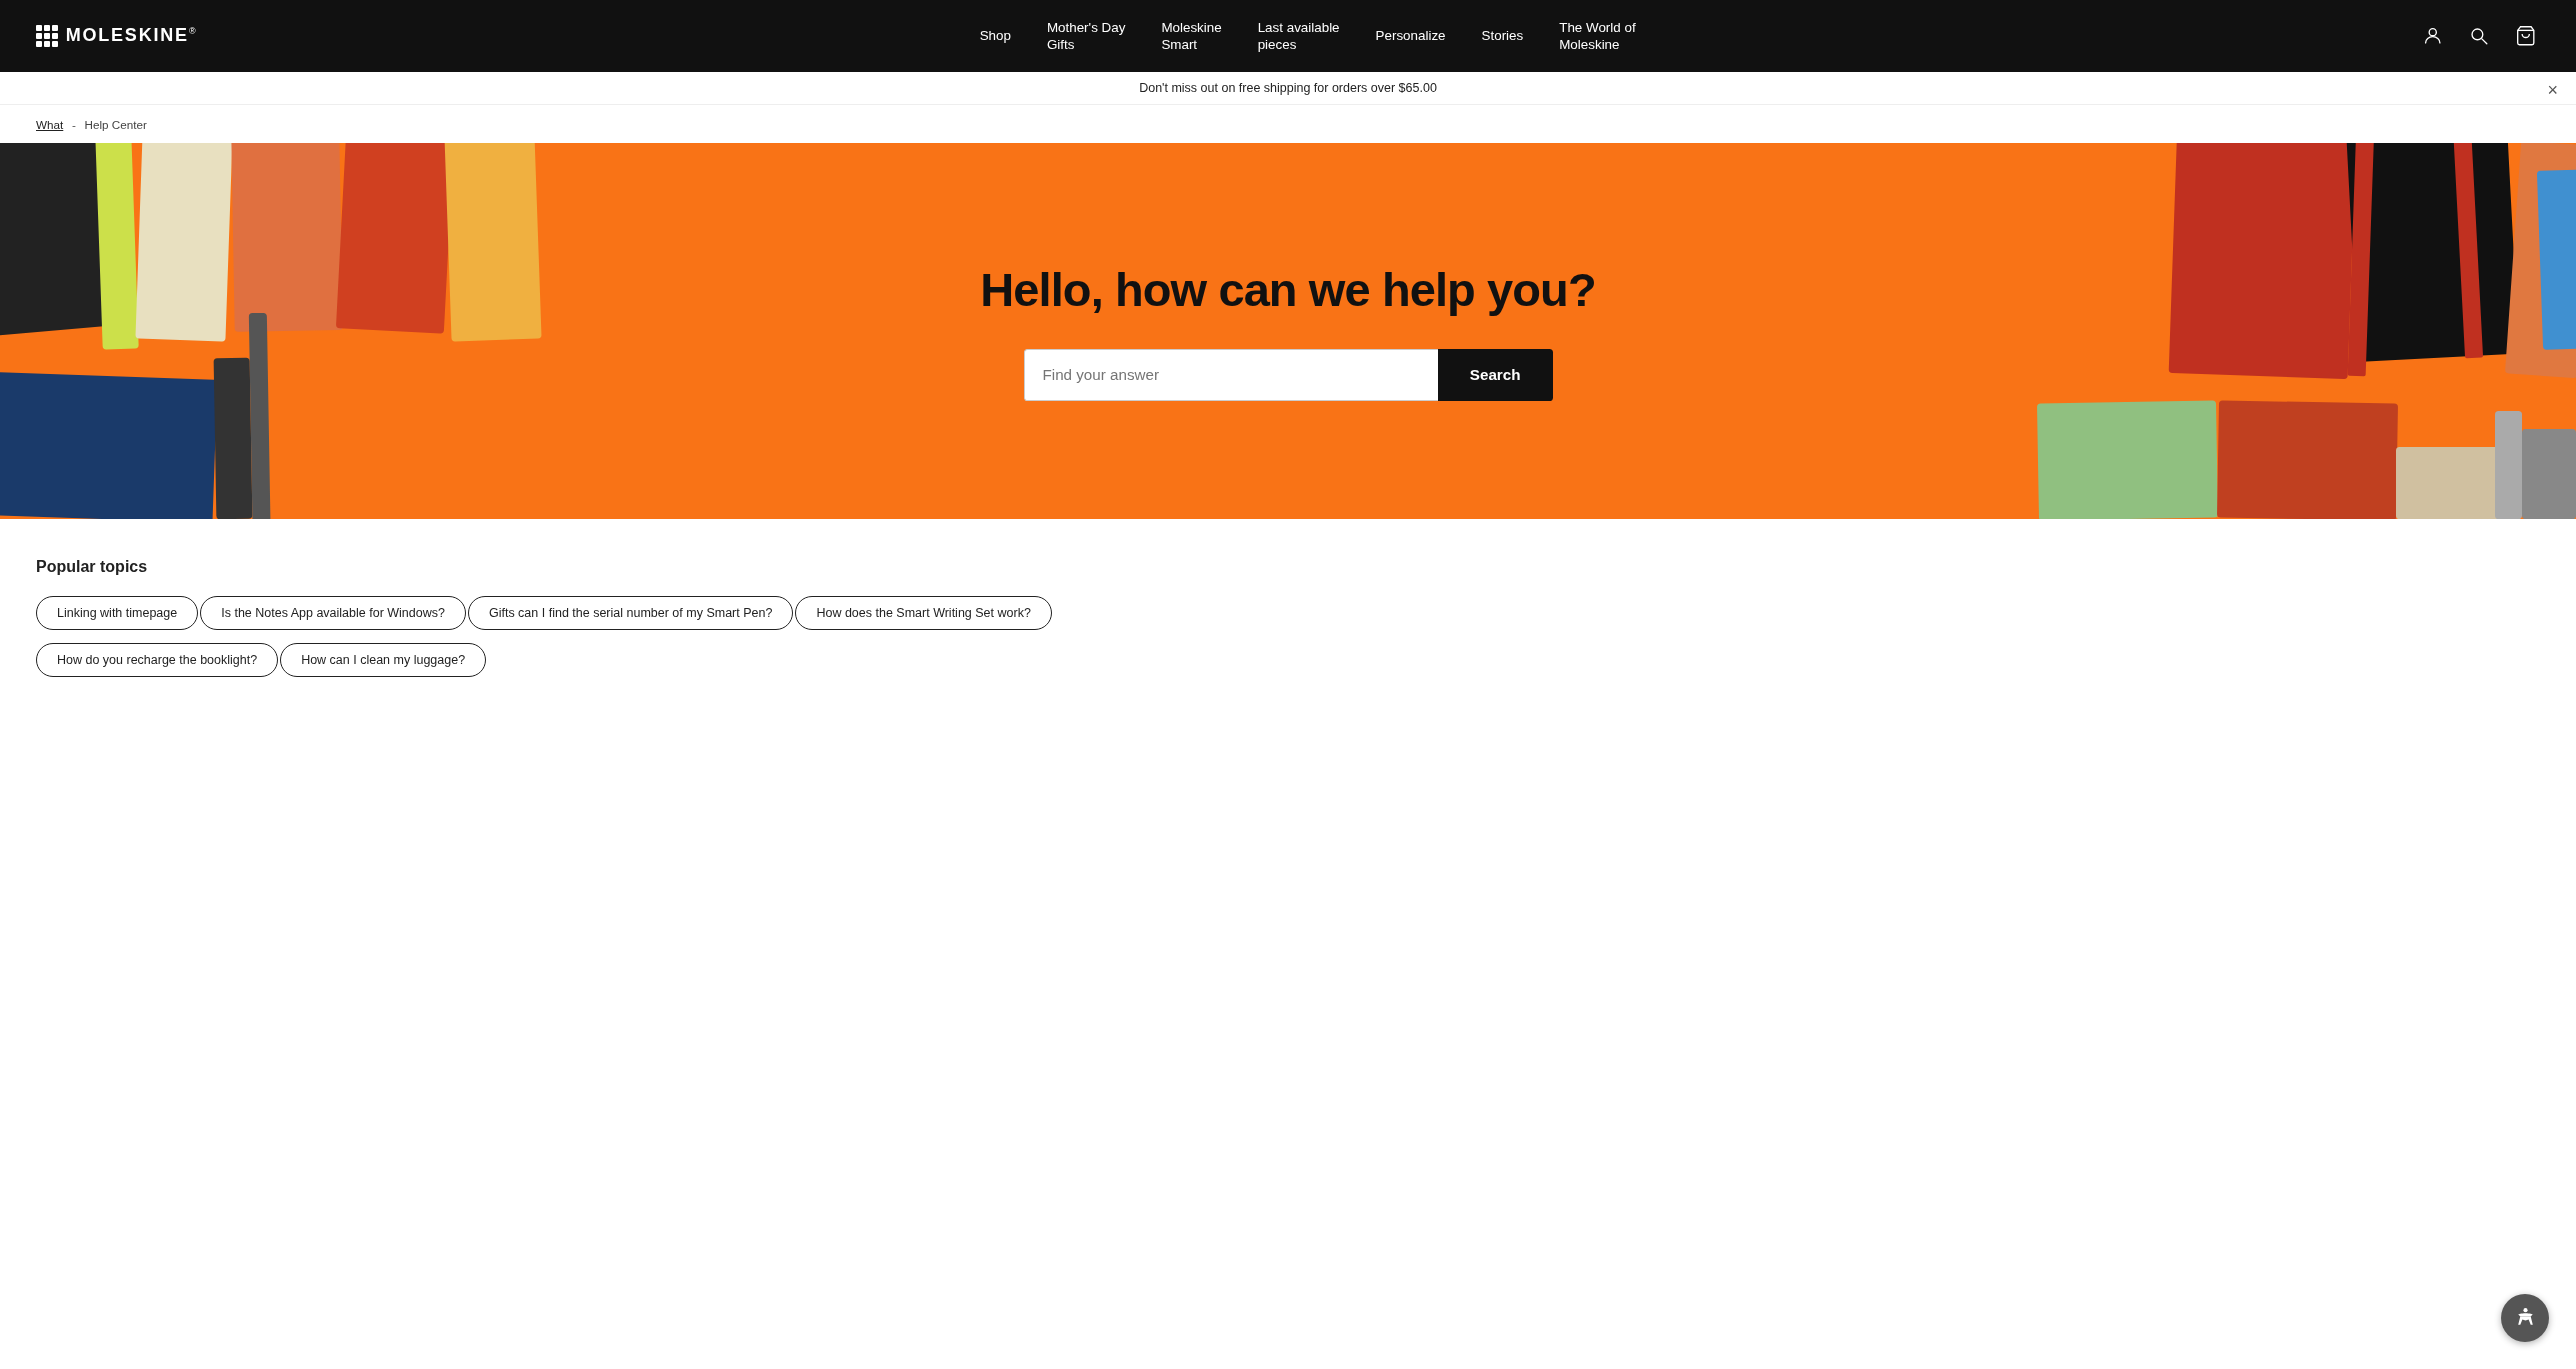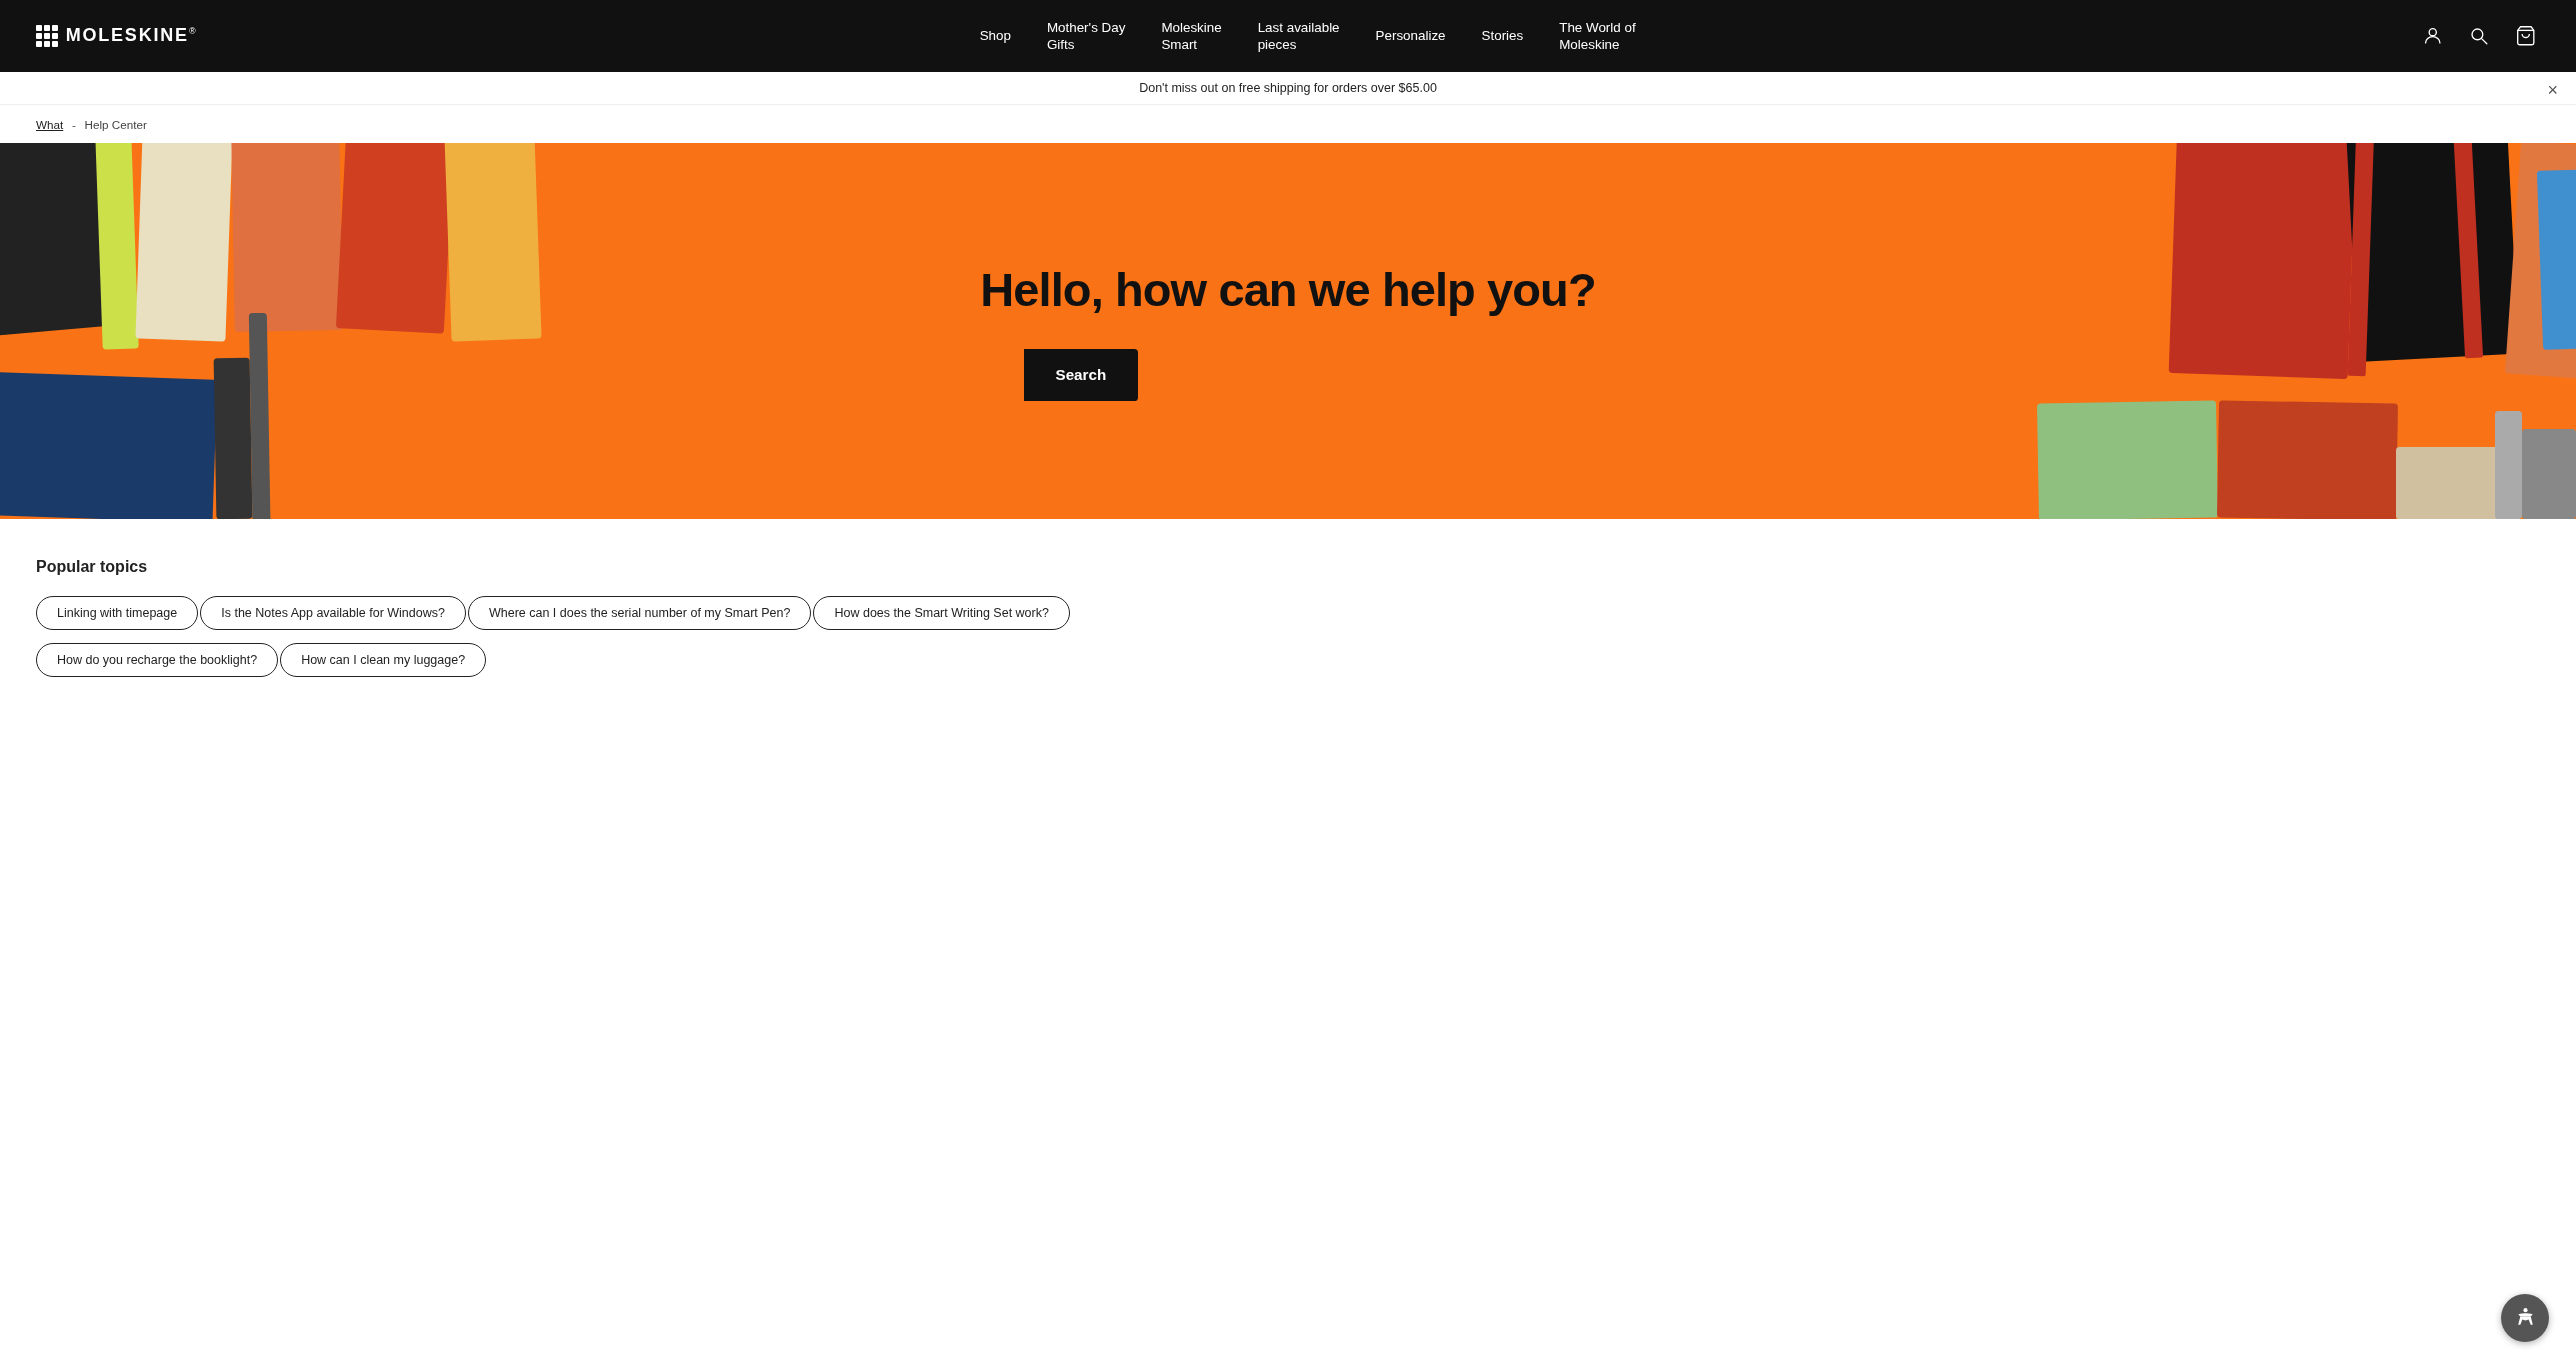--- a/index.html
+++ b/index.html
@@ -329,31 +329,32 @@
     <div class="nb-shape" style="width:179px;height:117px;background:#90c080;bottom:0;right:359px;transform:rotate(-1deg);"></div>
     <div class="nb-shape" style="width:179px;height:117px;background:#c04020;bottom:0;right:179px;transform:rotate(1deg);"></div>
     <div class="nb-shape" style="width:108px;height:72px;background:#d0c0a0;bottom:0;right:72px;"></div>
     <div class="nb-shape" style="width:54px;height:90px;background:#888;bottom:0;right:0;"></div>
     <div class="nb-shape" style="width:27px;height:108px;background:#aaa;bottom:0;right:54px;"></div>
   </div>
 
   <h1 class="hero-title">Hello, how can we help you?</h1>
 
   <div class="search-bar">
+    <input class="search-input" type="text" placeholder="Find your answer" style="">
     <button class="search-btn">Search</button>
   </div>
 </section>
 
 <section class="popular-section">
   <h2 class="popular-title">Popular topics</h2>
   <div class="topics-grid">
     <div class="topics-row">
       <a href="#" class="topic-pill">Linking with timepage</a>
       <a href="#" class="topic-pill">Is the Notes App available for Windows?</a>
-      <a href="#" class="topic-pill">Where can I does the serial number of my Smart Pen?</a>
+      <a href="#" class="topic-pill">Gifts can I find the serial number of my Smart Pen?</a>
       <a href="#" class="topic-pill">How does the Smart Writing Set work?</a>
     </div>
     <div class="topics-row">
       <a href="#" class="topic-pill">How do you recharge the booklight?</a>
       <a href="#" class="topic-pill">How can I clean my luggage?</a>
     </div>
   </div>
 </section>
 
 <button class="accessibility-btn" title="Accessibility">

